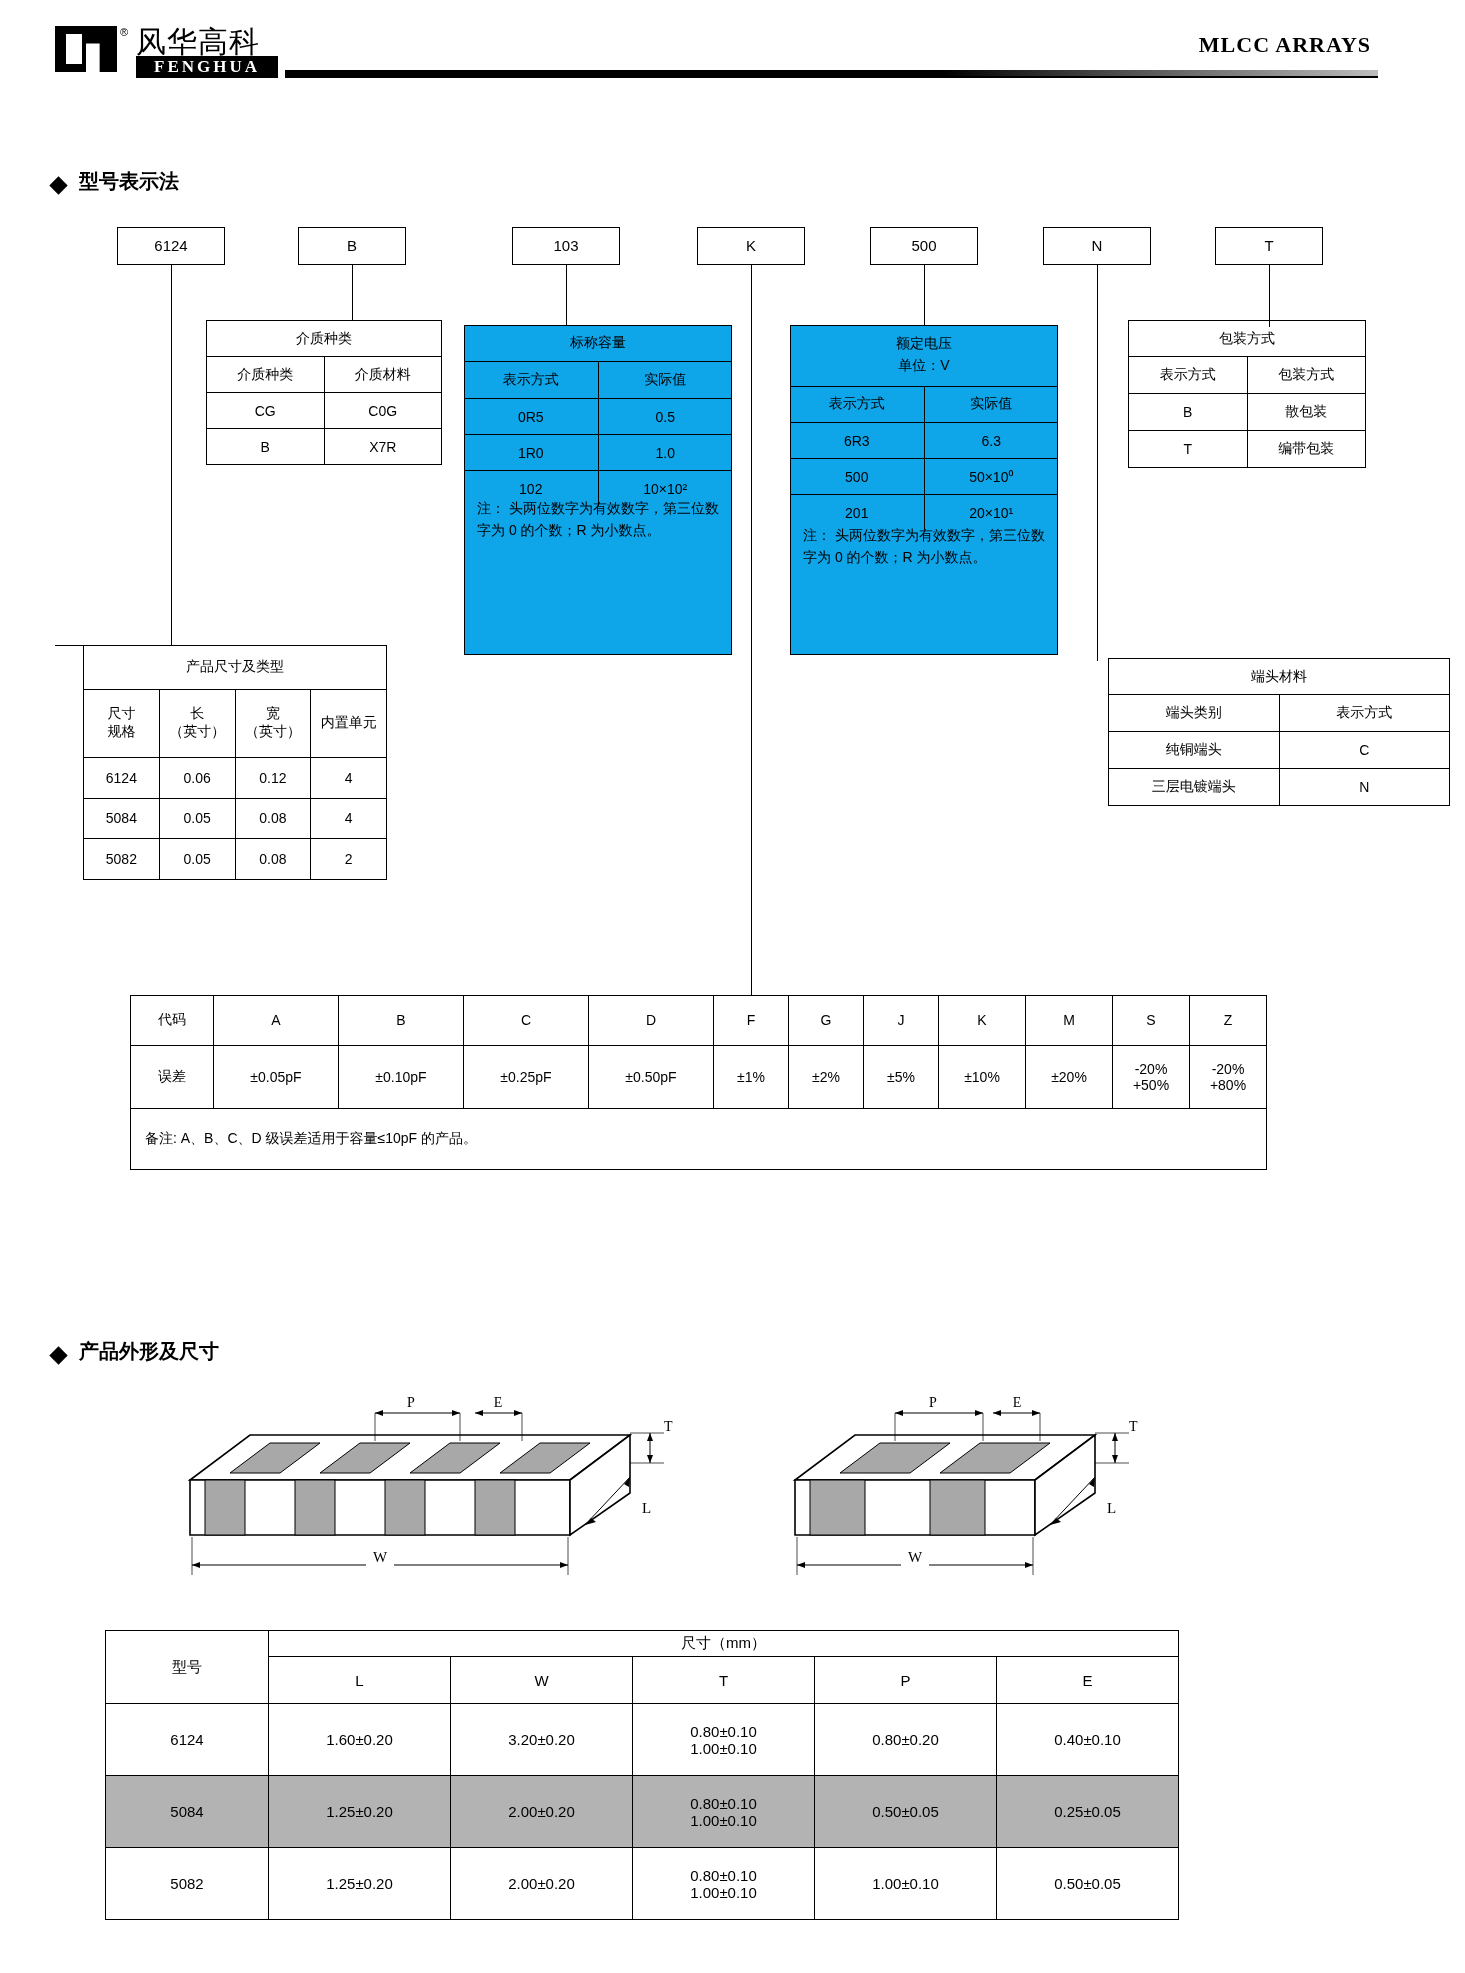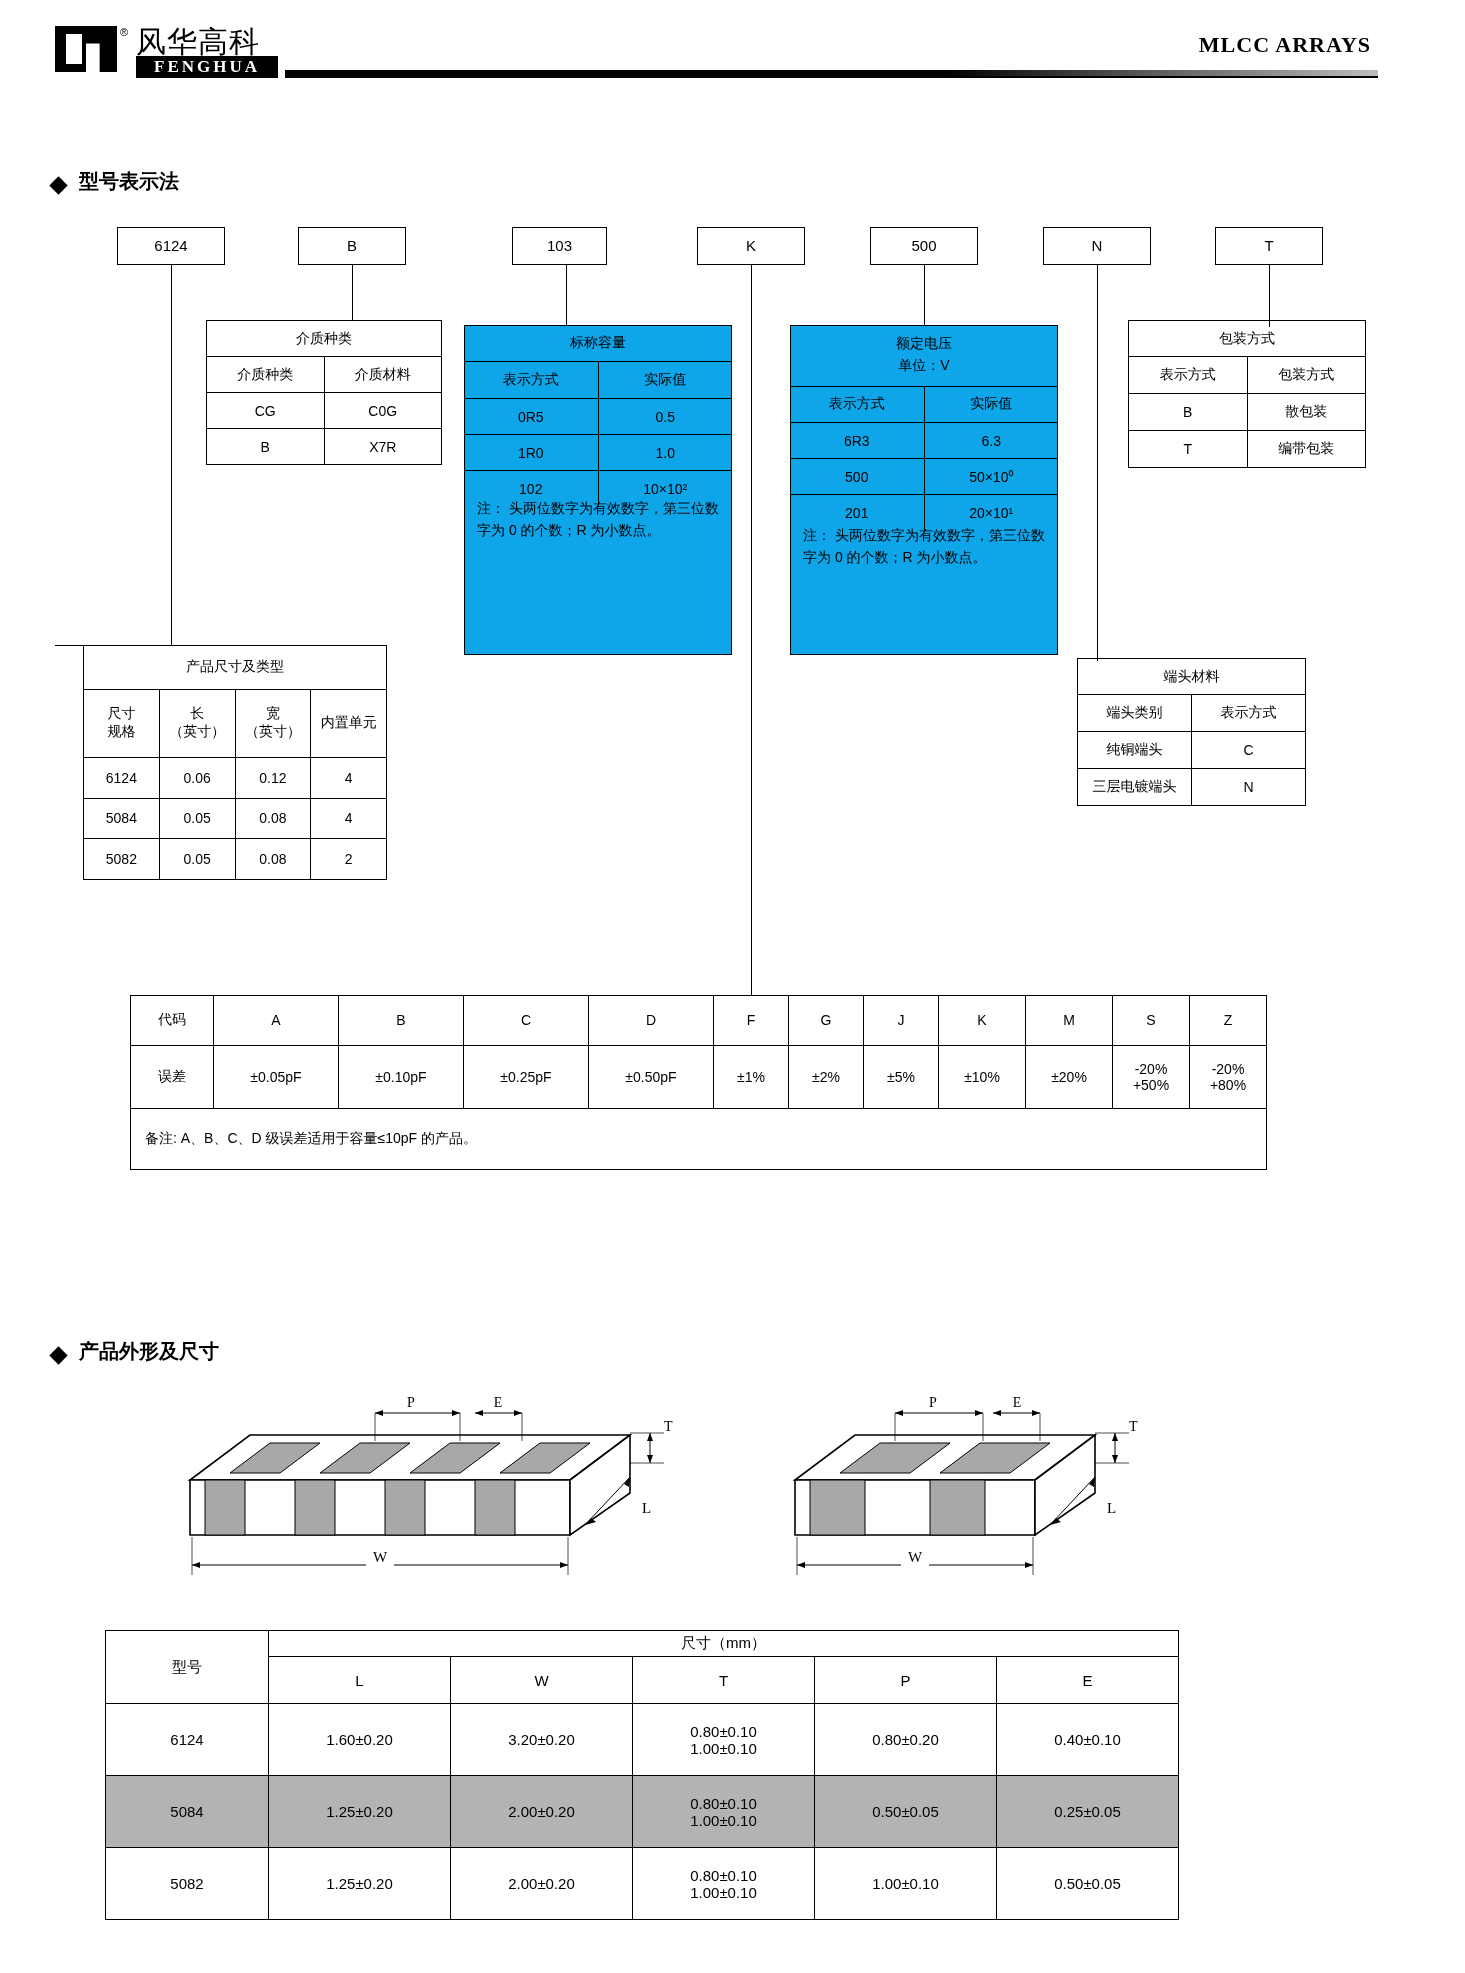--- a/index.html
+++ b/index.html
@@ -178,21 +178,21 @@
     <div class="header-rule"></div>
     <div class="header-rule2"></div>
   </div>
 
   <div class="sec-head" style="left:52px; top:168px;">
     <span class="diamond"></span><span class="txt">型号表示法</span>
   </div>
 
   <div class="code-box" style="left:117px; top:227px; width:108px;">6124</div>
   <div class="code-box" style="left:298px; top:227px; width:108px;">B</div>
-  <div class="code-box" style="left:512px; top:227px; width:95px;">103</div>
+  <div class="code-box" style="left:512px; top:227px; width:108px;">103</div>
   <div class="code-box" style="left:697px; top:227px; width:108px;">K</div>
   <div class="code-box" style="left:870px; top:227px; width:108px;">500</div>
   <div class="code-box" style="left:1043px; top:227px; width:108px;">N</div>
   <div class="code-box" style="left:1215px; top:227px; width:108px;">T</div>
 
   <div class="vline" style="left:171px; top:265px; height:380px;"></div>
   <div class="hline" style="left:55px;  top:645px; width:117px;"></div>
 
   <div class="vline" style="left:352px; top:265px; height:56px;"></div>
   <div class="vline" style="left:566px; top:265px; height:62px;"></div>
@@ -298,21 +298,21 @@
         <td>散包装</td>
       </tr>
       <tr>
         <td style="height:32px;">T</td>
         <td>编带包装</td>
       </tr>
     </tbody>
       </table>
   </div>
 
-  <div class="tbl-wrap" style="left:1077px; top:658px; width:229px; height:127px;">
+  <div class="tbl-wrap" style="left:1108px; top:658px; width:342px; height:127px;">
     <table class="tbl">
       <tbody>
           <tr>
             <td colspan="2" style="height:31px;">端头材料</td>
           </tr>
       <tr>
         <td style="height:32px;">端头类别</td>
         <td>表示方式</td>
       </tr>
       <tr>

